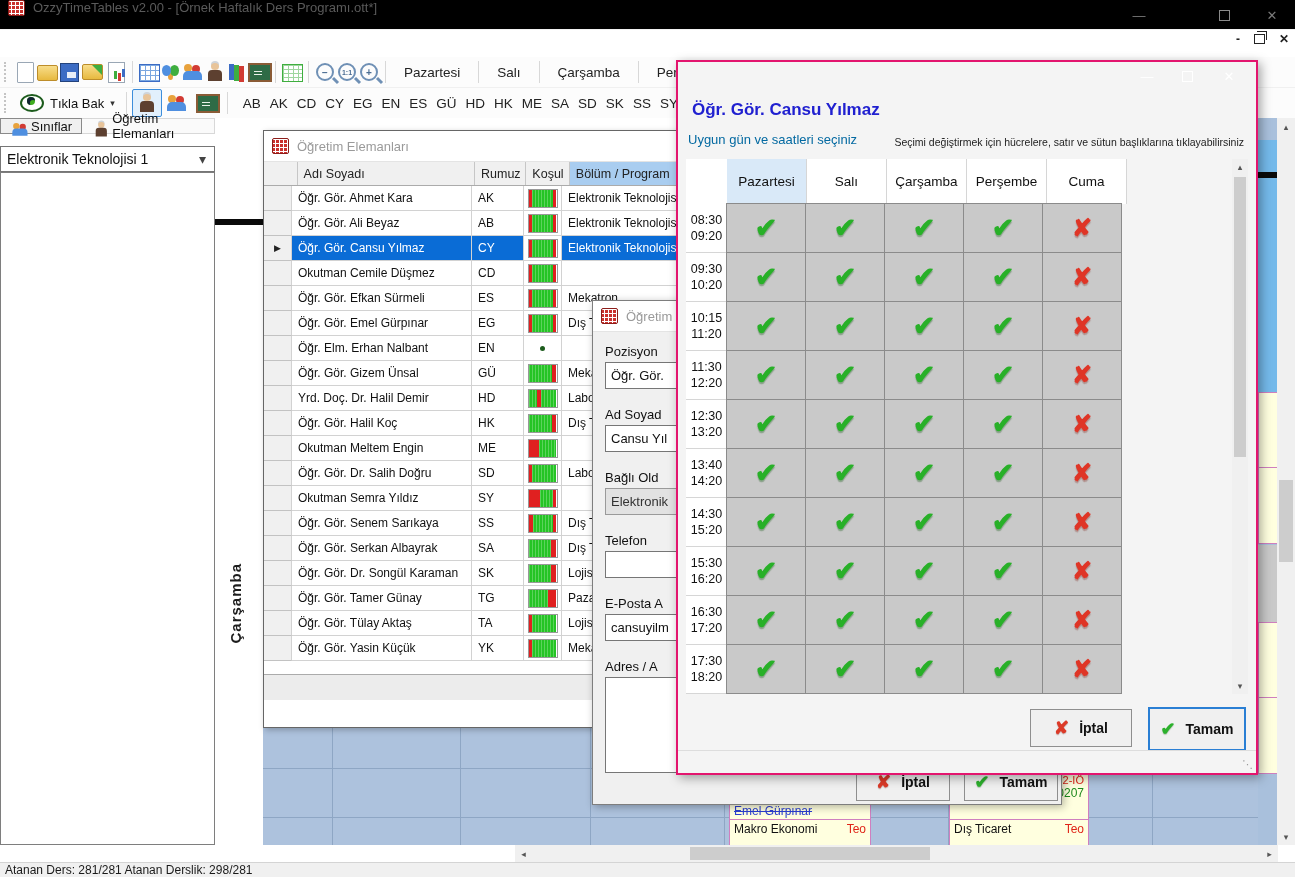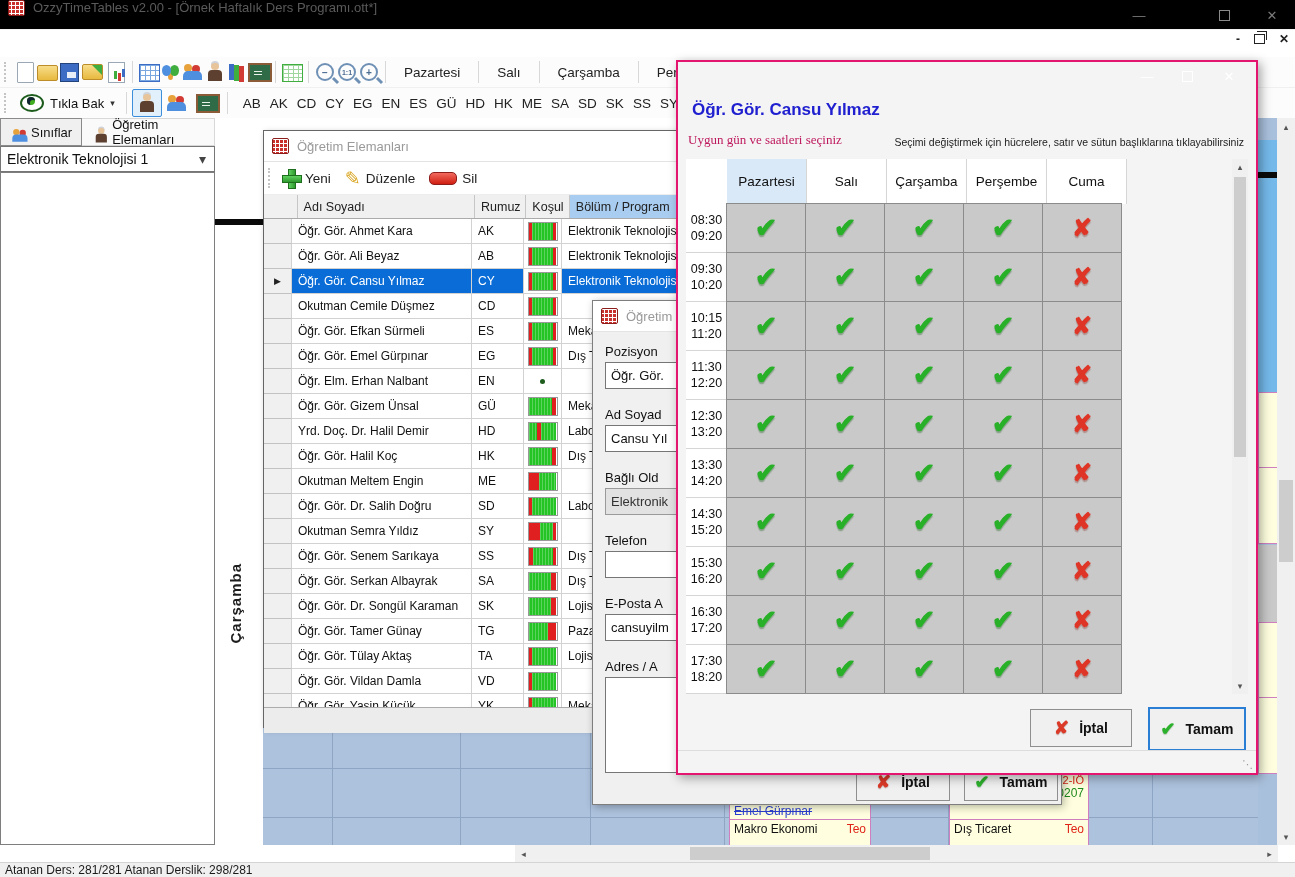--- a/index.html
+++ b/index.html
@@ -63,21 +63,21 @@
   #toolbar1{left:0;top:57px;width:1295px;height:31px;background:#fcfcfc;display:flex;align-items:center;border-bottom:1px solid #f0f0f0;}
   #toolbar2{left:0;top:88px;width:1295px;height:30px;background:#fcfcfc;display:flex;align-items:center;}
   .daytab{padding:0 13px;color:#222;font-size:13.5px;}
   .tbtn{height:26px;border:1px solid transparent;display:flex;align-items:center;padding:0 3px;border-radius:2px;}
   .tbtn.selbtn{border-color:#3d8edb;background:#e2f0fc;}
   #eyebtn{display:flex;align-items:center;gap:6px;padding:0 6px;height:26px;}
   #codes{display:flex;gap:9px;margin-left:10px;font-size:13.5px;color:#222;}
   .tcode{flex:none;}
 
   
-  #lefttabs{left:0;top:118px;width:215px;height:28px;display:flex;}
+  #lefttabs{left:0;top:118px;width:215px;height:16px;display:flex;}
   .ltab{display:flex;align-items:center;gap:6px;padding:0 9px;font-size:13px;}
   .ltab.active{background:#f0f0f0;border:1px solid #8a8a8a;}
   .ltab.idle{background:#fafafa;border:1px solid #d8d8d8;border-left:none;}
   .mini{width:15px;height:15px;position:relative;flex:none;transform:scale(.8);transform-origin:center;}
   #classdrop{left:0;top:146px;width:215px;height:26px;border:1px solid #767676;background:#fff;display:flex;align-items:center;font-size:14px;padding-left:6px;}
   #classdrop .chev{position:absolute;right:8px;color:#444;}
   #listbox{left:0;top:172px;width:215px;height:673px;background:#fff;border:1px solid #7e7e7e;}
 
   
   .z1{z-index:1;}
@@ -143,21 +143,21 @@
   .dlgbtn{position:absolute;width:92px;height:36px;background:#f0f0f0;border:1px solid #8f8f8f;display:flex;align-items:center;justify-content:center;gap:10px;font-size:14px;font-weight:bold;color:#111;}
   .bx{font-size:18px;font-weight:bold;color:#dc3a28;text-shadow:0 1px 1px rgba(100,10,0,.3);}
   .bok{font-size:18px;font-weight:bold;color:#2cb12c;text-shadow:0 1px 1px rgba(10,80,10,.3);}
 
   
   #kosdlg{left:676px;top:60px;width:582px;height:715px;background:#f4f4f4;border:2px solid #e3156e;z-index:30;box-shadow:3px 3px 10px rgba(0,0,0,.35);}
   #kostitle{height:27px;background:#e3156e;display:flex;align-items:center;gap:8px;padding-left:7px;color:#fff;font-size:12.5px;}
   .kctl{position:absolute;top:2px;height:24px;width:34px;display:flex;align-items:center;justify-content:center;color:#fff;font-size:13px;}
   .kctl .sqw{width:9px;height:9px;border:1px solid #fff;}
   #kperson{position:absolute;left:14px;top:38px;font-size:17px;font-weight:bold;color:#2020d0;}
-  #khintl{position:absolute;left:10px;top:70px;font-size:13px;color:#be185d;font-family:Liberation Serif, serif;}
+  #khintl{position:absolute;left:10px;top:70px;font-size:13px;color:#0369a1;}
   #khintr{position:absolute;right:12px;top:74px;font-size:10.5px;color:#222;}
   #kgrid{position:absolute;left:8px;top:97px;width:441px;}
   .krow{display:flex;height:49px;}
   .krow.khead{height:45px;}
   .kc{box-sizing:border-box;flex:none;}
   .ktime{width:41px;background:#fff;border-bottom:1px solid #d6d6d6;display:flex;flex-direction:column;align-items:center;justify-content:center;font-size:12.5px;color:#111;line-height:16px;}
   .kcorner{border-bottom:none;}
   .kday{width:80px;background:#fff;border-right:1px solid #d6d6d6;display:flex;align-items:center;justify-content:center;font-size:13.5px;color:#111;}
   .kday.kact{background:#d9e9f8;}
   .kcell{width:80px;background:#c9c9c9;border:1px solid #8b8b8b;margin-left:-1px;margin-top:-1px;display:flex;align-items:center;justify-content:center;}
@@ -386,29 +386,20 @@
   </div>
   <div class="abs" id="statusbar" style="z-index:5;">
     <span>Atanan Ders: 281/281  Atanan Derslik: 298/281</span>
   </div>
 
   <div class="abs" id="staffwin">
     <div class="wtitle">
       <span class="calcico"></span>
       <span>Öğretim Elemanları</span>
     </div>
-    <div id="stafftools">
-      <span class="grip"></span>
-      <span class="ic-plus" style="margin-left:4px;"></span>
-      <span class="lab">Yeni</span>
-      <span class="ic-pencil">✎</span>
-      <span class="lab">Düzenle</span>
-      <span class="ic-del"></span>
-      <span class="lab">Sil</span>
-    </div>
     <div id="staffhead">
       <span class="hcell hc0"></span>
       <span class="hcell hc1">Adı Soyadı</span>
       <span class="hcell hc2">Rumuz</span>
       <span class="hcell hc3">Koşul</span>
       <span class="hcell hc4">Bölüm / Program</span>
       <span class="hcell hc5"></span>
     </div>
     <div id="staffbody">
         <div class="srow">
@@ -625,32 +616,20 @@
           <div class="sc c0"></div>
           <div class="sc c1">Öğr. Gör.  Tülay Aktaş</div>
           <div class="sc c2">TA</div>
           <div class="sc c3">
             <span class="kbar">
               <i class="ks r" style="width: 12%;"></i>
               <i class="ks g" style="width: 88%;"></i>
             </span>
           </div>
           <div class="sc c4">Lojistik</div>
-        </div>
-        <div class="srow">
-          <div class="sc c0"></div>
-          <div class="sc c1">Öğr. Gör.  Vildan Damla</div>
-          <div class="sc c2">VD</div>
-          <div class="sc c3">
-            <span class="kbar">
-              <i class="ks r" style="width: 12%;"></i>
-              <i class="ks g" style="width: 88%;"></i>
-            </span>
-          </div>
-          <div class="sc c4"></div>
         </div>
         <div class="srow">
           <div class="sc c0"></div>
           <div class="sc c1">Öğr. Gör.  Yasin Küçük</div>
           <div class="sc c2">YK</div>
           <div class="sc c3">
             <span class="kbar">
               <i class="ks r" style="width: 12%;"></i>
               <i class="ks g" style="width: 88%;"></i>
             </span>
@@ -810,21 +789,21 @@
           </div>
           <div class="kc kcell">
             <span class="mok">✔</span>
           </div>
           <div class="kc kcell">
             <span class="mno">✘</span>
           </div>
         </div>
         <div class="krow">
           <div class="kc ktime">
-            <span>13:30</span>
+            <span>13:40</span>
             <span>14:20</span>
           </div>
           <div class="kc kcell">
             <span class="mok">✔</span>
           </div>
           <div class="kc kcell">
             <span class="mok">✔</span>
           </div>
           <div class="kc kcell">
             <span class="mok">✔</span>

